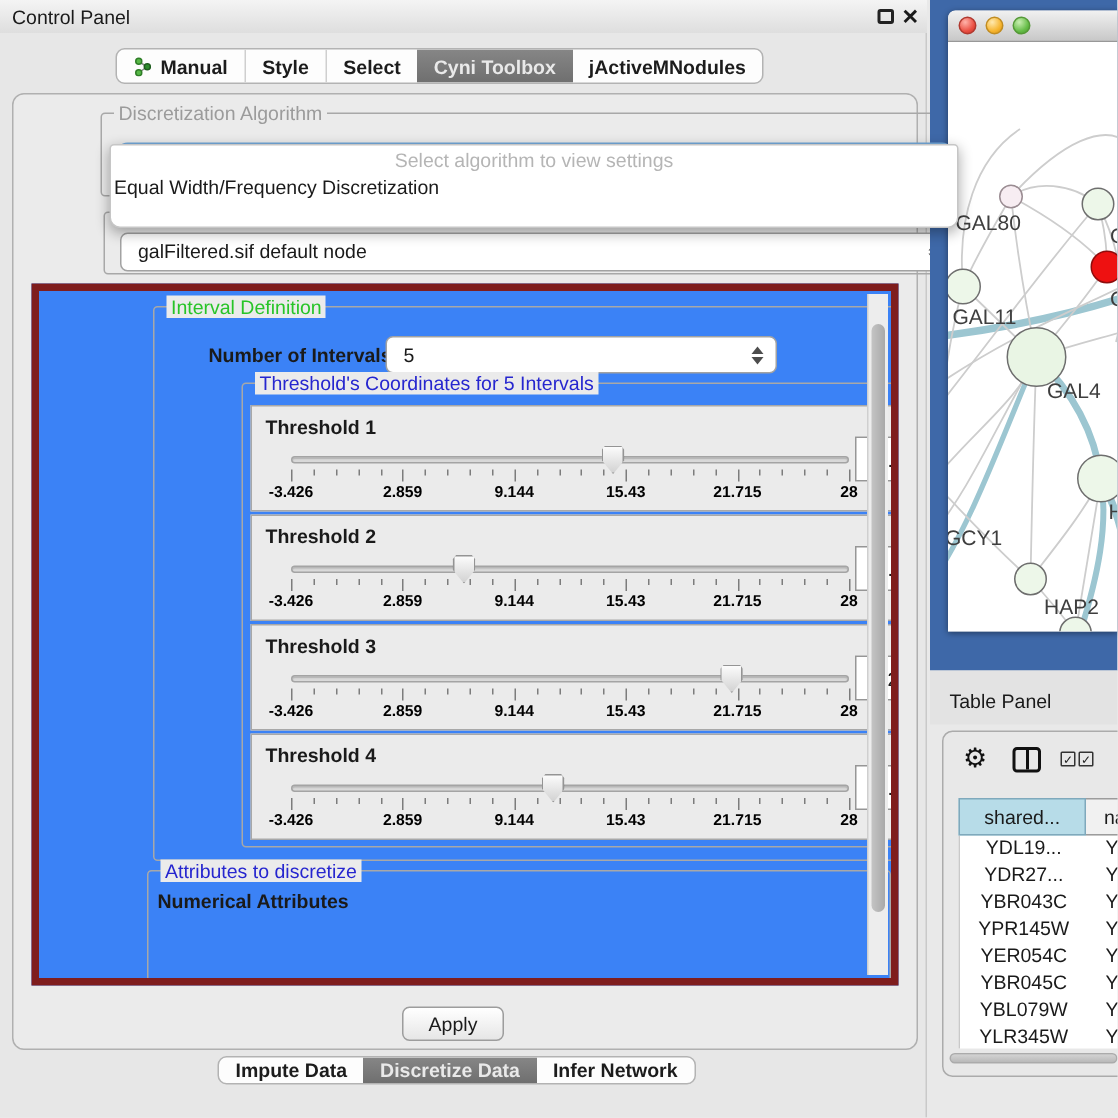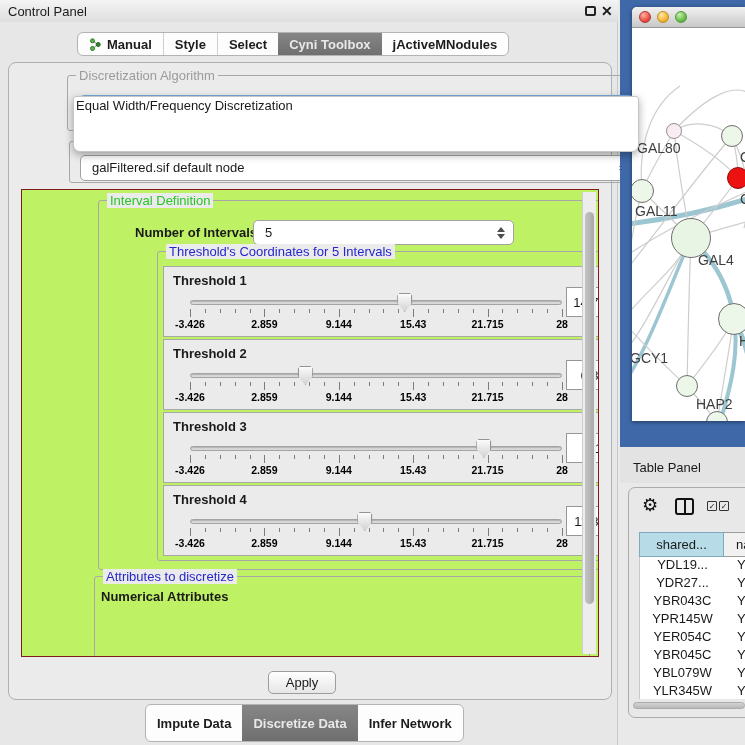--- a/index.html
+++ b/index.html
@@ -8,21 +8,21 @@
 
   
   .cp { position:absolute; left:0; top:0; width:618px; height:745px; background:#e7e7e7; border-right:1px solid #c9c9c9; }
   .cp-titlebar { position:absolute; left:0; top:0; width:618px; height:22px; background:linear-gradient(#f4f4f4,#dedede); }
   .cp-title { position:absolute; left:8px; top:4px; font-size:13px; }
   .float-icon { position:absolute; left:585px; top:6px; width:11px; height:10px; border:2px solid #222; border-radius:2px; cursor:pointer; }
   .close-icon { position:absolute; left:601px; top:3px; font-size:14px; font-weight:bold; cursor:pointer; }
 
   .tabbar { position:absolute; display:flex; align-items:stretch; background:#fdfdfd; border:1px solid #b3b3b3; border-radius:6px; overflow:hidden; font-size:13px; font-weight:700; height:24px; }
   .tabbar.top { left:77px; top:32px; }
-  .tabbar.bottom { left:145px; top:704px; height:38px; }
+  .tabbar.bottom { left:145px; top:704px; height:19px; }
   .tab { display:flex; align-items:center; padding:0 11px; white-space:nowrap; cursor:pointer; color:#1c1c1c; }
   .tab.plain + .tab.plain { border-left:1px solid #cfcfcf; }
   .tab.selected { background:linear-gradient(#868686,#6f6f6f); color:#e9e9e9; }
   .net-icon { margin-right:5px; display:inline-flex; }
 
   .main { position:absolute; left:8px; top:62px; width:604px; height:638px; background:#ebebeb; border:1px solid #b0b0b0; border-radius:8px; }
 
   .groupbox { position:absolute; border:1px solid #a8a8a8; border-radius:3px;margin-left:48px; }
   .legend { position:absolute; top:-8px; left:8px; background:#ebebeb; padding:0 3px; font-size:13px; white-space:nowrap; }
   .legend.faded { color:#9b9b9b; }
@@ -38,21 +38,21 @@
   .combo.focused { left:12px; top:22px; width:553px; height:26px; box-shadow:0 0 0 3px #74a9da; border-color:#86b3dc; z-index:1; }
 
   .popup { position:absolute; left:5px; top:20px; width:566px; height:56px; background:#fff; border:1px solid #c6c6c6; border-radius:3px 3px 7px 7px; box-shadow:0 3px 9px rgba(0,0,0,.33); z-index:5; font-size:13px; }
   .popup-hint { text-align:center; color:#b5b5b5; height:18px; line-height:18px; margin-top:1px; }
   .popup-opt { height:18px; line-height:18px; padding-left:2px; cursor:pointer; }
   .popup-opt.bold { font-weight:bold; }
 
   .td-group { left:12px; top:78px; width:577px; height:42px; }
   .td-combo { left:10px; top:13px; width:556px; height:26px; }
 
-  .scrollarea { position:absolute; left:12px; top:126px; width:578px; height:468px; border:1px solid #7f1d1d; background:#bef264; overflow:hidden; }
+  .scrollarea { position:absolute; left:12px; top:126px; width:578px; height:468px; border:5px solid #7f1d1d; background:#3b82f6; overflow:hidden; }
   .sb-v { position:absolute; right:2px; top:2px; bottom:2px; width:14px; background:#ededed; border-left:1px solid #cfcfcf; cursor:pointer; }
   .sb-v .thumb { position:absolute; left:2px; top:20px; width:9px; height:392px; border-radius:5px; background:linear-gradient(90deg,#c4c4c4,#a9a9a9); }
 
   .interval-group { left:28px; top:10px; width:502px; height:370px; }
   .noi-label { position:absolute; left:36px; top:24px; font-size:13px; font-weight:bold; }
   .noi-combo { left:154px; top:19px; width:261px; height:25px; }
 
   .thr-group { left:10px; top:50px; width:480px; height:310px; }
   .thr-box { position:absolute; left:5px; width:466px; height:71px; border:1px solid #a8a8a8; background:#ebebeb; }
   .thr-label { position:absolute; left:9px; top:6px; font-size:13px; font-weight:bold; }
@@ -147,20 +147,21 @@
 
     <div class="groupbox algo-group">
       <span class="legend faded">Discretization Algorithm</span>
       <div class="combo focused">
           <span class="stepper">
             <i class="up"></i>
             <i class="dn"></i>
           </span>
         </div>
       <div class="popup">
+        <div class="popup-hint">Select algorithm to view settings</div>
         <div id="popup-options">
             <div class="popup-opt">Equal Width/Frequency Discretization</div>
           </div>
       </div>
     </div>
 
     <div class="groupbox td-group">
       <span class="legend">Table Data</span>
       <div class="combo td-combo"><span>galFiltered.sif default node</span><span class="stepper">
             <i class="up"></i>

